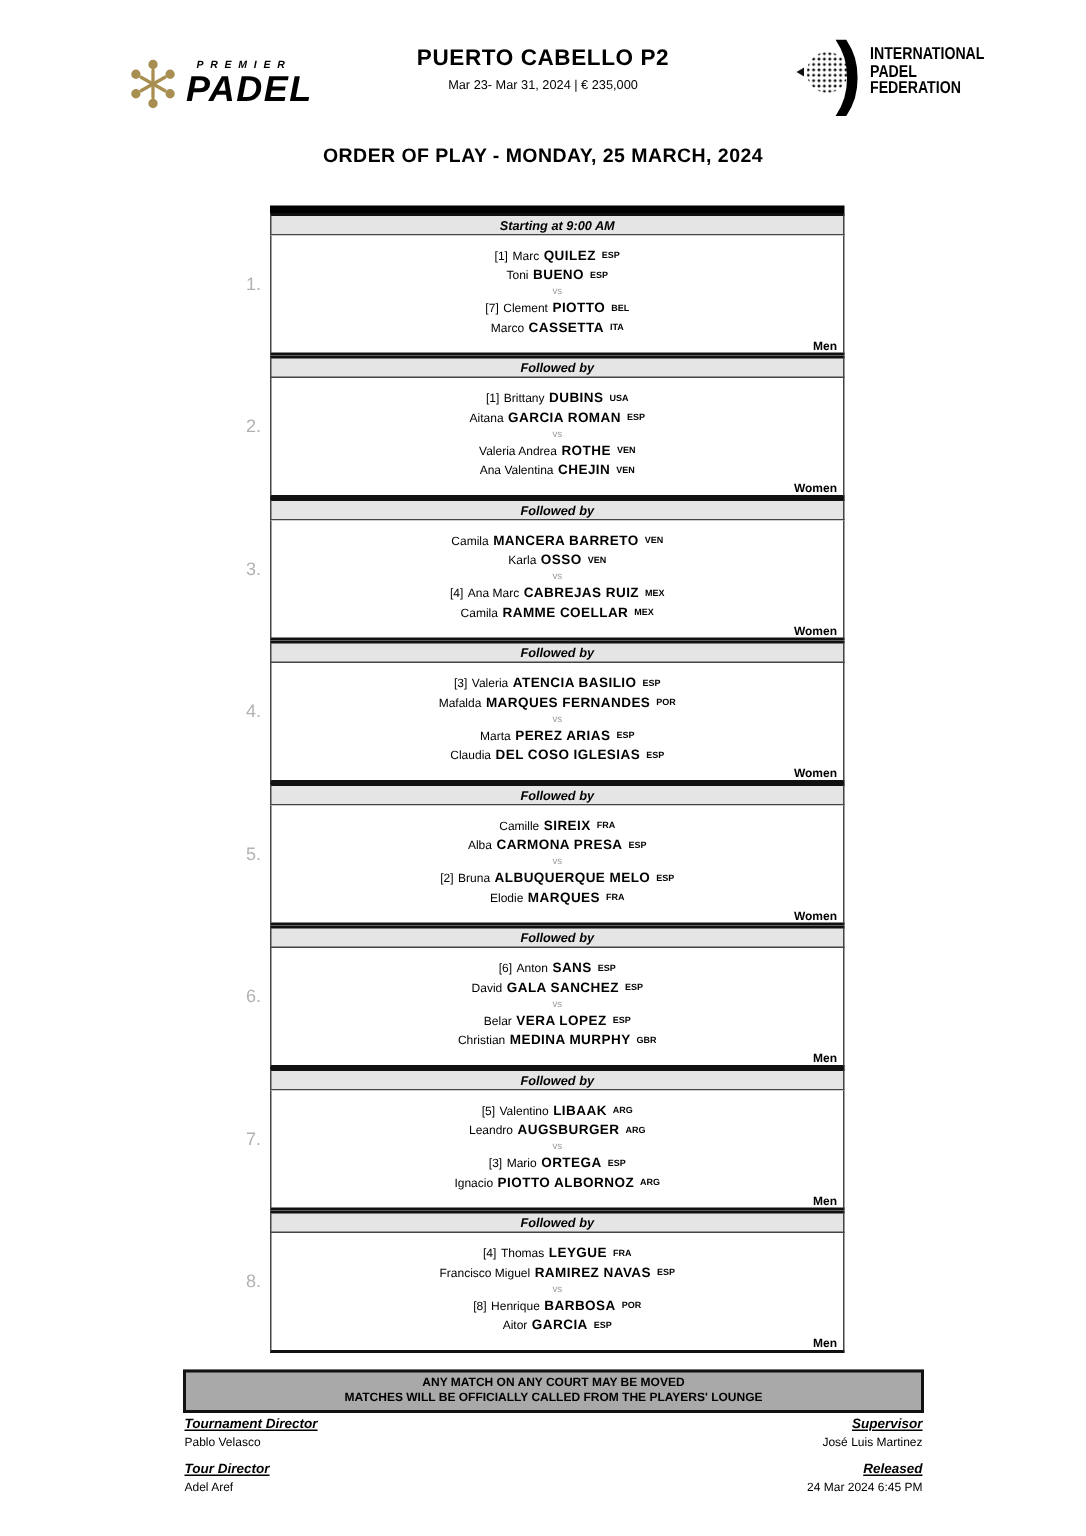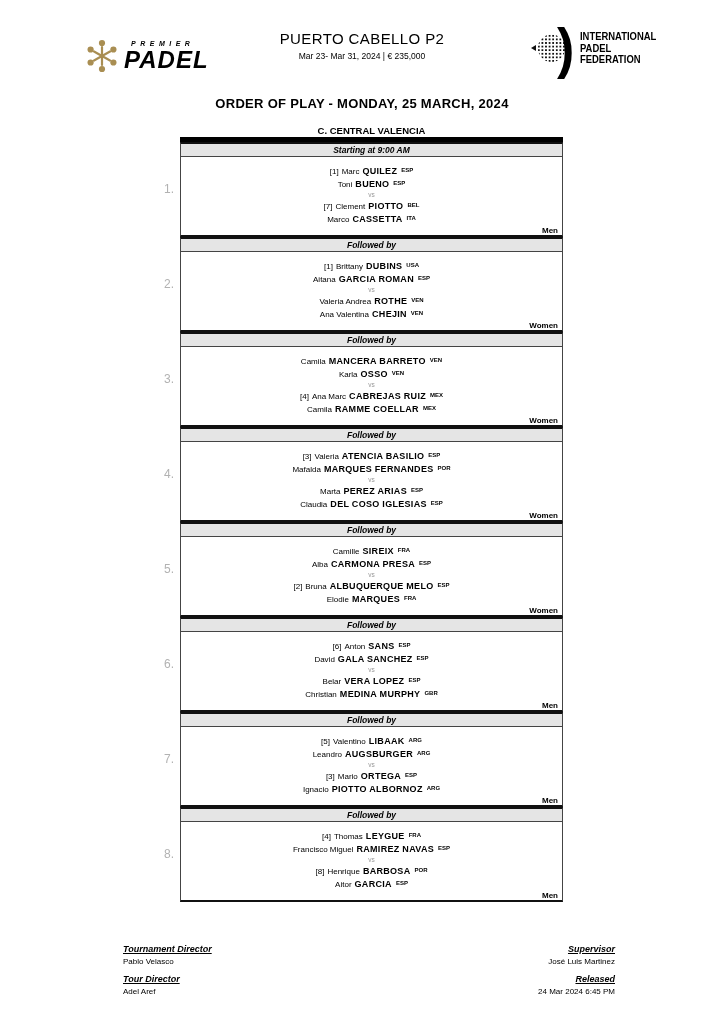--- a/index.html
+++ b/index.html
@@ -8,21 +8,21 @@
     font-family:"Liberation Sans", sans-serif; color:#000; overflow:hidden;
   }
 
   
   .pp-logo { position:absolute; left:84px; top:37px; display:flex; align-items:flex-start; }
   .pp-text { margin-left:4px; }
   .pp-premier { font-size:7px; font-weight:bold; font-style:italic; letter-spacing:4.5px; margin:3px 0 0 7px; }
   .pp-padel { font-size:24px; font-weight:bold; font-style:italic; letter-spacing:1px; line-height:24px; margin-top:1px; }
 
   .title-block { position:absolute; left:162px; width:400px; top:30px; text-align:center; }
-  .event-title { font-size:15px; font-weight:normal; letter-spacing:.4px; }
+  .event-title { font-size:15px; font-weight:bold; letter-spacing:.4px; }
   .event-location { font-size:8.5px; margin-top:4px; }
   .event-dates { font-size:8.5px; margin-top:4px; }
 
   .ipf-logo { position:absolute; left:531px; top:31px; display:flex; align-items:center; }
   .ipf-tri { width:0; height:0; border-top:3px solid transparent; border-bottom:3px solid transparent; border-right:5px solid #111; }
   .ipf-dots { width:29px; height:29px; margin-left:1px;
     background-image:radial-gradient(#111 34%, transparent 40%);
     background-size:3.6px 3.6px; clip-path:circle(47%); }
   .ipf-paren { font-size:52px; font-weight:bold; line-height:29px; margin-left:-9px; transform:scaleY(1.05); }
   .ipf-text { margin-left:6px; font-weight:bold; font-size:11.5px; line-height:11.5px;
@@ -107,21 +107,20 @@
     <div class="ipf-paren">)</div>
     <div class="ipf-text">
       <div>INTERNATIONAL</div>
       <div>PADEL</div>
       <div>FEDERATION</div>
     </div>
   </div>
 
   <div class="oop-title">ORDER OF PLAY - MONDAY, 25 MARCH, 2024</div>
 
-  <div class="court-name">C. CENTRAL VALENCIA</div>
 
   <div class="oop-table">
     <div class="table-topbar"></div>
     <div id="matches">
         <div class="match-block">
           <div class="match-number">1.</div>
           <div class="match-header">Starting at 9:00 AM</div>
           <div class="match-body">
             <div class="player-line"><span class="player-seed">[1]</span><span class="player-first">Marc</span><span class="player-last">QUILEZ</span><span class="player-cc">ESP</span></div>
             <div class="player-line"><span class="player-first">Toni</span><span class="player-last">BUENO</span><span class="player-cc">ESP</span></div>
@@ -211,20 +210,24 @@
             <div class="player-line"><span class="player-first">Francisco Miguel</span><span class="player-last">RAMIREZ NAVAS</span><span class="player-cc">ESP</span></div>
             <div class="vs-line">vs</div>
             <div class="player-line"><span class="player-seed">[8]</span><span class="player-first">Henrique</span><span class="player-last">BARBOSA</span><span class="player-cc">POR</span></div>
             <div class="player-line"><span class="player-first">Aitor</span><span class="player-last">GARCIA</span><span class="player-cc">ESP</span></div>
             <div class="match-category">Men</div>
           </div>
         </div>
       </div>
   </div>
 
+  <div class="notice-bar">
+    <div>ANY MATCH ON ANY COURT MAY BE MOVED</div>
+    <div>MATCHES WILL BE OFFICIALLY CALLED FROM THE PLAYERS' LOUNGE</div>
+  </div>
 
   <div class="officials">
     <div class="off-col-left">
       <div class="off-label">Tournament Director</div>
       <div class="off-value">Pablo Velasco</div>
       <div class="off-gap"></div>
       <div class="off-label">Tour Director</div>
       <div class="off-value">Adel Aref</div>
     </div>
     <div class="off-col-right">

